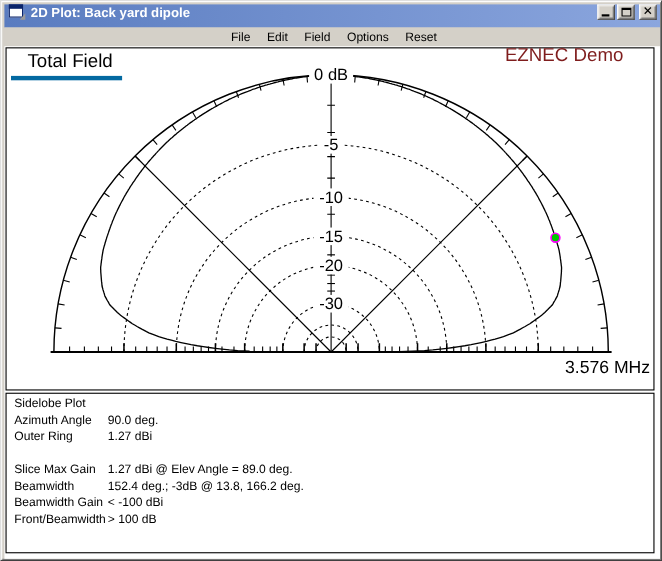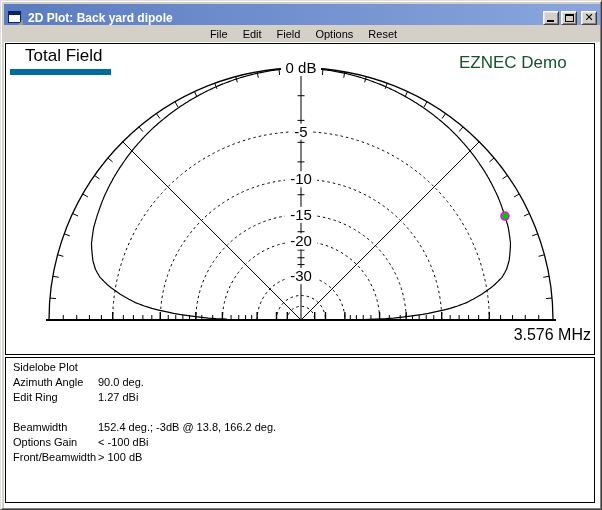--- a/index.html
+++ b/index.html
@@ -7,21 +7,21 @@
   .window{
     position:relative;width:602px;height:510px;background:#d4d0c8;
     font-family:"Liberation Sans",sans-serif;overflow:hidden;
     border-top:1px solid #dfdfdf;border-left:1px solid #dfdfdf;
     border-right:1px solid #404040;border-bottom:1px solid #404040;
     box-shadow:inset 1px 1px 0 #fff, inset -1px -1px 0 #808080;
   }
   .titlebar{
     position:absolute;left:3px;top:3px;width:596px;height:21px;
     background:linear-gradient(90deg,#5a7cc0,#8ba6de);
-    display:flex;align-items:flex-end;padding:0 3px;
+    display:flex;align-items:flex-start;padding:0 3px;
   }
   .app-icon{width:16px;height:14px;position:relative;margin-right:5px;flex:0 0 auto;}
   .app-icon .pg{position:absolute;left:1px;top:0;width:13px;height:12px;background:#fff;border:1px solid #0a246a;}
   .app-icon .bar{position:absolute;left:1px;top:0;width:13px;height:4px;background:#0a246a;}
   .app-icon .ptr{position:absolute;right:0;bottom:0;width:0;height:0;border-left:5px solid transparent;border-bottom:6px solid #9a9a9a;}
   .title-text{color:#fff;font-size:12px;font-weight:bold;white-space:nowrap;flex:1 1 auto;}
   .tb-btns{display:flex;gap:2px;align-items:center;}
   .tb-btn{
     width:16px;height:14px;background:#d4d0c8;position:relative;
     border:1px solid;border-color:#fff #404040 #404040 #fff;
@@ -35,23 +35,23 @@
     position:absolute;left:3px;top:24px;width:596px;height:17px;
     background:#d4d0c8;display:flex;align-items:center;font-size:11px;color:#000;justify-content:center;
   }
   .menu-item{padding:1px 6px;margin-left:3px;white-space:nowrap;}
   .client{position:absolute;left:3px;top:41px;width:596px;height:466px;background:#fff;}
   .plot-rect{position:absolute;left:4px;top:42px;width:590px;height:312px;border:1px solid #000;background:#fff;}
   .panel-rect{position:absolute;left:4px;top:356px;width:590px;height:146px;border:1px solid #000;background:#fff;}
   .chart-svg{position:absolute;left:0;top:0;width:602px;height:510px;pointer-events:none;}
   .lbl-total{
     position:absolute;left:9px;top:45px;width:101px;color:#000;
-    font-size:17px;padding:0 0 3px 15px;border-bottom:6px solid #0369a1;white-space:nowrap;
-  }
-  .lbl-brand{position:absolute;left:458px;top:52px;font-size:17px;color:#14532d;white-space:nowrap;}
+    font-size:17px;padding:0 0 3px 15px;border-bottom:4px solid #0369a1;white-space:nowrap;
+  }
+  .lbl-brand{position:absolute;left:458px;top:39px;font-size:17px;color:#7f1d1d;white-space:nowrap;}
   .lbl-freq{position:absolute;left:480px;top:325px;width:110px;text-align:right;font-size:16px;color:#000;white-space:nowrap;}
   .info-block{position:absolute;font-size:11px;color:#000;line-height:15px;}
   .info-left{left:12px;top:359px;}
   .info-right{left:440px;top:359px;}
   .irow{height:15px;white-space:nowrap;}
   .irow .lbl{display:inline-block;width:85px;}
   .info-right .irow .lbl{width:67px;}
 </style>
 </head>
 <body>
@@ -216,21 +216,22 @@
       <circle cx="503.95209949657215" cy="215.0812148286766" r="4" fill="#00c800" stroke="#ff00ff" stroke-width="1.5"></circle>
     </svg>
 
   <div class="lbl-total">Total Field</div>
   <div class="lbl-brand">EZNEC Demo</div>
   <div class="lbl-freq">3.576 MHz</div>
 
   <div class="info-block info-left">
     <div class="irow"><span class="lbl">Sidelobe Plot</span><span></span></div>
     <div class="irow"><span class="lbl">Azimuth Angle</span><span>90.0 deg.</span></div>
-    <div class="irow"><span class="lbl">Edit Ring</span><span>1.27 dBi</span></div>
+    <div class="irow"><span class="lbl">Outer Ring</span><span>1.27 dBi</span></div>
     <div class="irow"></div>
+    <div class="irow"><span class="lbl">Slice Max Gain</span><span>1.27 dBi @ Elev Angle = 89.0 deg.</span></div>
     <div class="irow"><span class="lbl">Beamwidth</span><span>152.4 deg.; -3dB @ 13.8, 166.2 deg.</span></div>
-    <div class="irow"><span class="lbl">Options Gain</span><span>&lt; -100 dBi</span></div>
+    <div class="irow"><span class="lbl">Beamwidth Gain</span><span>&lt; -100 dBi</span></div>
     <div class="irow"><span class="lbl">Front/Beamwidth</span><span>&gt; 100 dB</span></div>
   </div>
 
 
 </div>
 
 </body></html>

